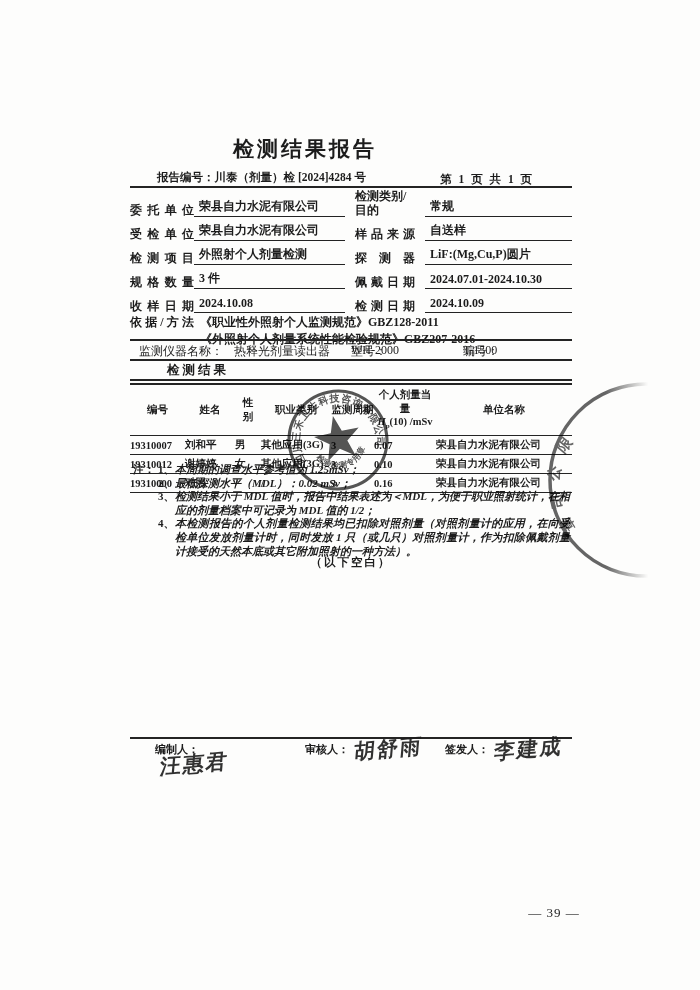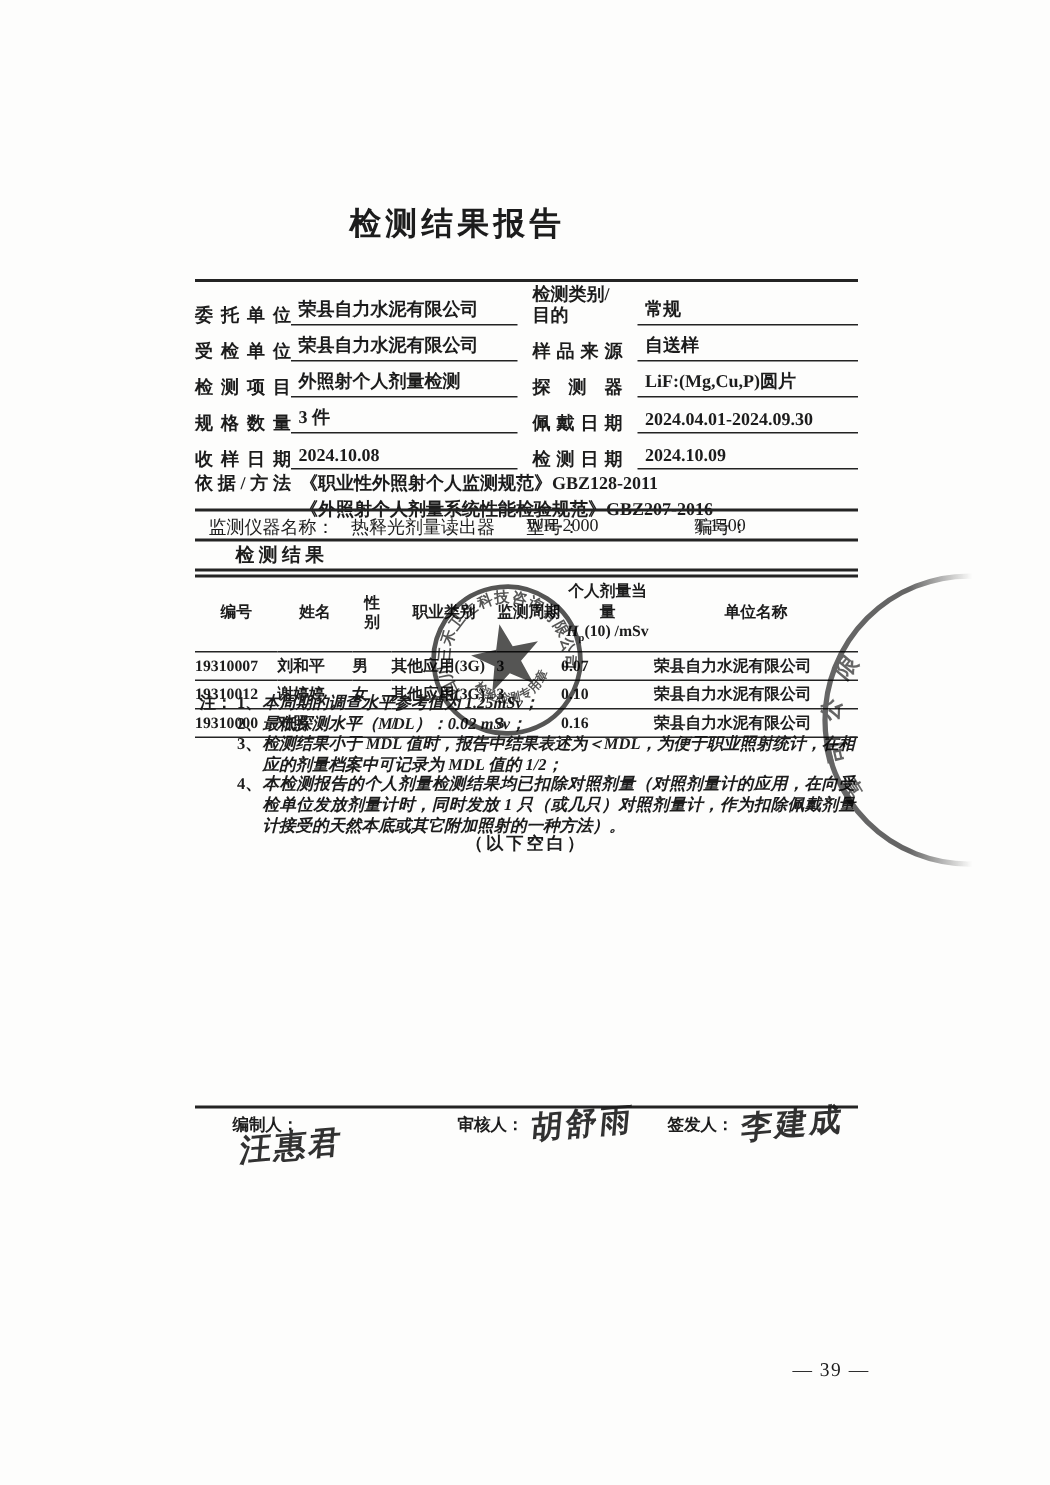--- a/index.html
+++ b/index.html
@@ -39,21 +39,21 @@
   .basis-row { grid-column:1/5; display:flex; align-items:flex-end; }
   .basis-lbl { width:64px; flex:none; text-align:justify; text-align-last:justify; }
   .basis-text { margin-left:6px; white-space:nowrap; }
   .basis-indent { margin-left:70px; white-space:nowrap; }
 
   .inst { position:absolute; top:343px; left:136px; width:442px; height:15px;
     font-size:12px; font-weight:normal; }
   .inst span { position:absolute; top:0; white-space:nowrap; }
   .inst-label { left:3px; } .inst-name { left:98px; } .inst-model { left:215px; } .inst-no { left:327px; }
 
-  .results-heading { position:absolute; top:362px; left:157px; font-size:12.5px;
+  .results-heading { position:absolute; top:362px; left:167px; font-size:12.5px;
     font-weight:bold; letter-spacing:3px; }
 
   table.rtable { position:absolute; top:386px; left:130px; width:442px;
     border-collapse:collapse; table-layout:fixed; font-size:10.5px; font-weight:bold; }
   .rtable th { vertical-align:middle; text-align:center; border-bottom:1.6px solid #242424;
     padding:2px 0 4px; line-height:1.3; font-weight:bold; }
   .rtable td { text-align:left; border-bottom:1.2px solid #242424; padding:2px 0; height:12px; }
   .th-pre { white-space:pre-line; }
   .dose-sub { font-size:7px; }
   .dose-h { font-style:italic; }
@@ -87,20 +87,26 @@
   .seal-ring { fill:none; stroke:currentColor; }
   .seal-text { fill:currentColor; font-family:"Liberation Serif","DejaVu Serif",serif; font-weight:bold; }
 </style>
 </head>
 <body>
 
 <div class="page">
 
   <div class="title">检测结果报告</div>
 
+  <div class="report-row">
+    <span class="report-no">
+      <span>报告编号：</span><span>川泰（剂量）检 [2024]4284 号</span>
+    </span>
+    <span class="page-info">第 1 页 共 1 页</span>
+  </div>
 
   <div class="rule rule-1"></div>
 
   <div class="info-grid">
 
     <div class="cell r1">
         <span class="lbl">委托单位</span>
       </div>
     <div class="cell r1">
         <span class="val">荣县自力水泥有限公司</span>
@@ -142,21 +148,21 @@
     <div class="cell rx">
         <span class="lbl">规格数量</span>
       </div>
     <div class="cell rx">
         <span class="val">3 件</span>
       </div>
     <div class="cell rx lbl-right">
         <span class="lbl">佩戴日期</span>
       </div>
     <div class="cell rx">
-        <span class="val val-right">2024.04.01-2024.09.30</span>
+        <span class="val val-right">2024.07.01-2024.10.30</span>
       </div>
 
     <div class="cell rx">
         <span class="lbl">收样日期</span>
       </div>
     <div class="cell rx">
         <span class="val">2024.10.08</span>
       </div>
     <div class="cell rx lbl-right">
         <span class="lbl">检测日期</span>

